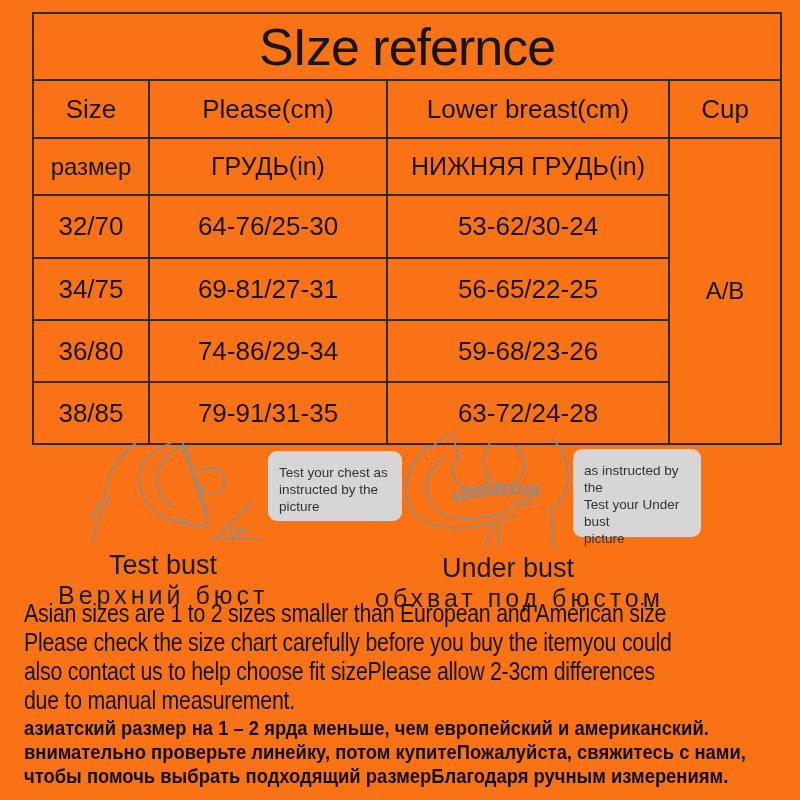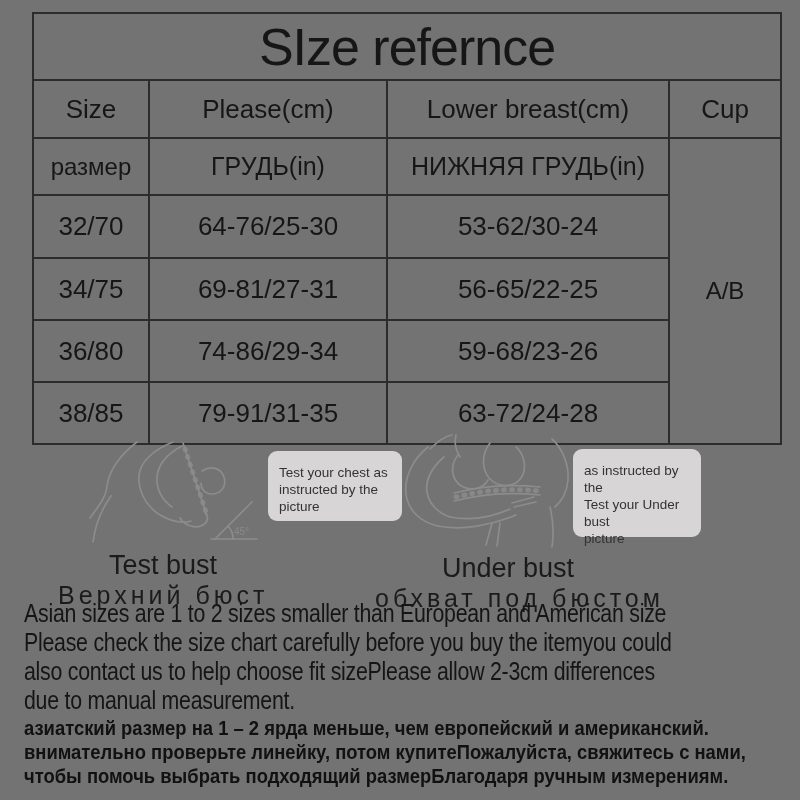--- a/index.html
+++ b/index.html
@@ -1,17 +1,17 @@
 <!DOCTYPE html>
 <html><head>
 <meta charset="utf-8">
 <style>
   html,body{margin:0;padding:0;background:#ffffff;}
   #canvas{
-    position:relative;width:800px;height:800px;background:#737373;
+    position:relative;width:800px;height:800px;background:#f97316;
     font-family:"Liberation Sans",sans-serif;color:#1a1a1a;overflow:hidden;text-decoration:underline;
   }
   
   #size-table{
     position:absolute;left:32px;top:12px;width:748px;
     border-collapse:collapse;table-layout:fixed;
   }
   #size-table td{
     border:2px solid #2c2c2c;text-align:center;vertical-align:middle;
     padding:0;color:#161616;

